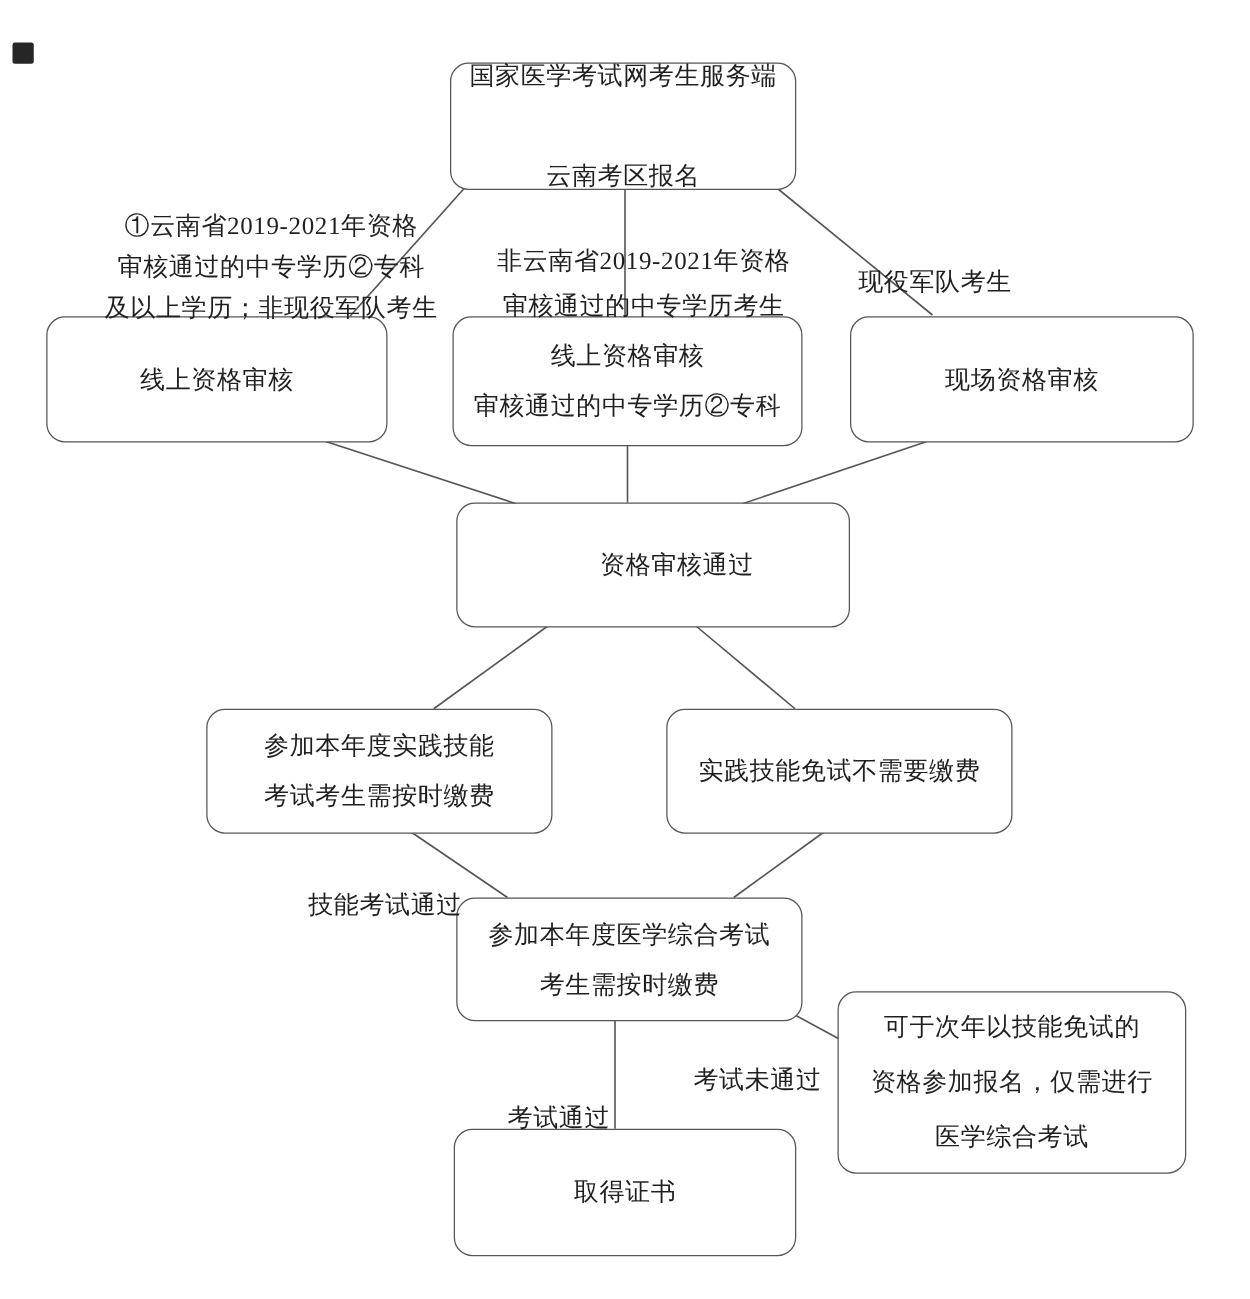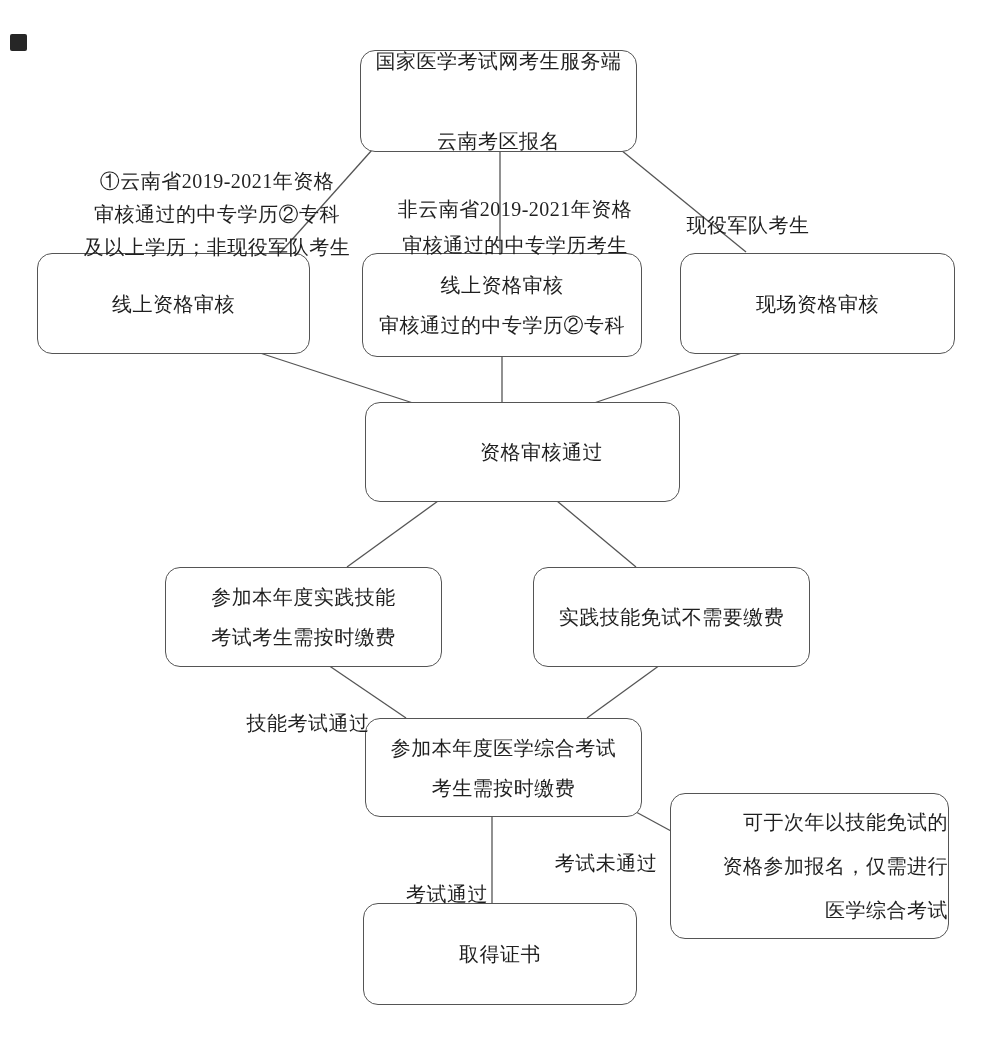--- a/index.html
+++ b/index.html
@@ -116,21 +116,21 @@
 
   <div class="box" style="left:533px;top:567px;width:275px;height:98px;text-align:center;">
     <span>实践技能免试不需要缴费</span>
   </div>
 
   <div class="box" style="left:365px;top:718px;width:275px;height:97px;">
     <span>参加本年度医学综合考试</span>
     <span>考生需按时缴费</span>
   </div>
 
-  <div class="box tall" style="left:670px;top:793px;width:277px;height:144px;align-items:flex-end;">
+  <div class="box tall" style="left:670px;top:793px;width:277px;height:144px;">
     <span>可于次年以技能免试的</span>
     <span>资格参加报名，仅需进行</span>
     <span>医学综合考试</span>
   </div>
 
   <div class="box" style="left:363px;top:903px;width:272px;height:100px;justify-content:center;">
     <span>取得证书</span>
   </div>
 
   <div class="edge-label multiline" style="left:62px;top:137px;width:310px;line-height:33px;">

